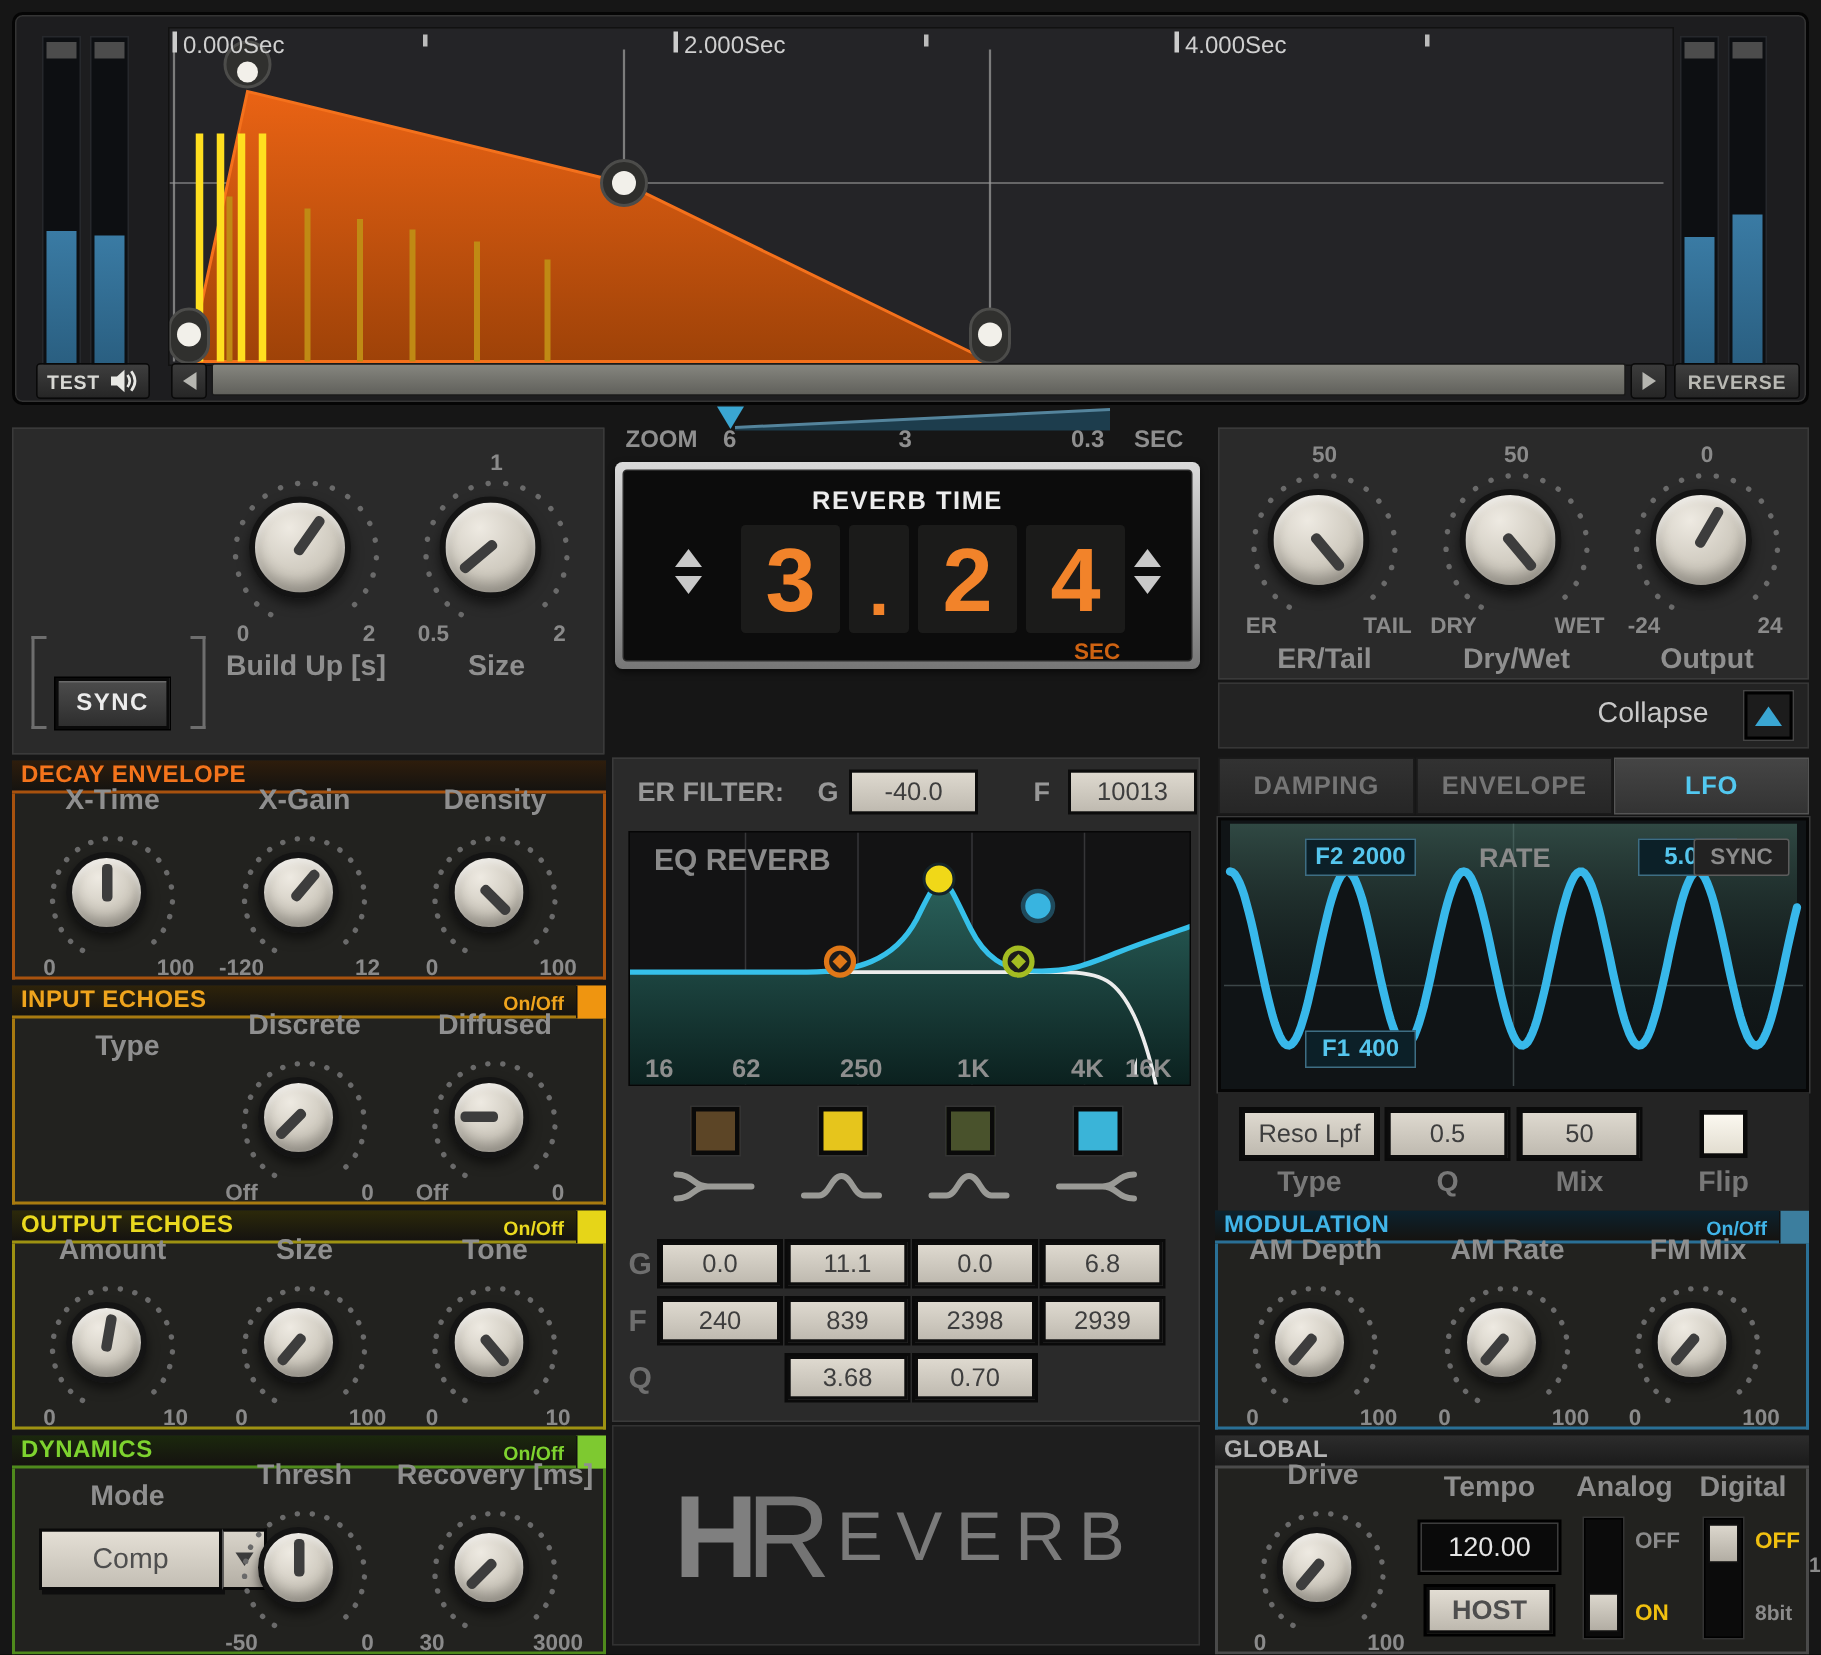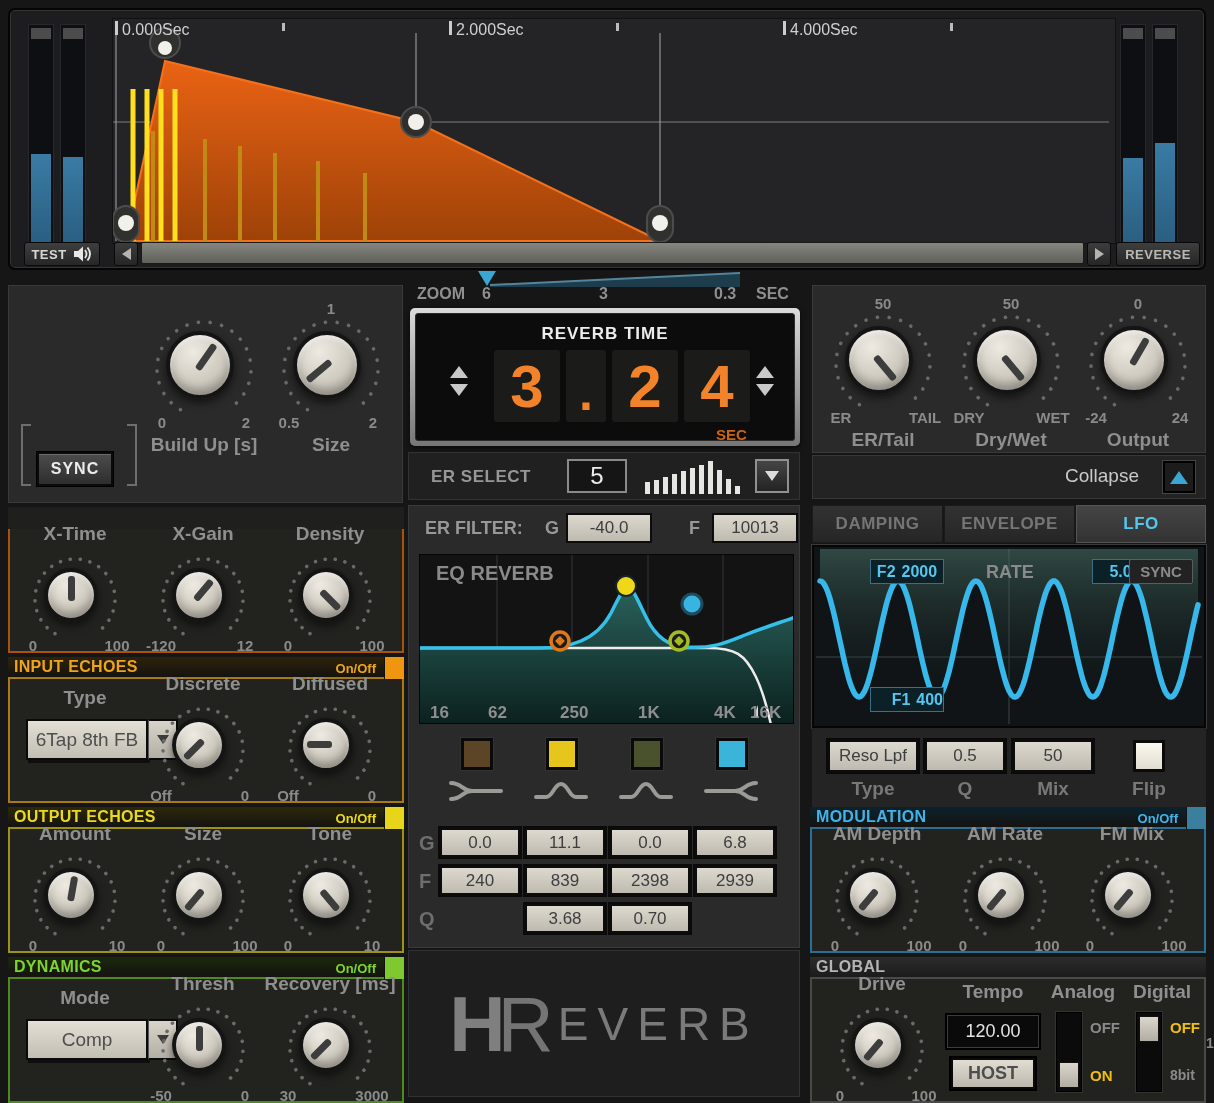--- a/index.html
+++ b/index.html
@@ -210,40 +210,20 @@
           <div class="sp-up"></div>
           <div class="sp-dn"></div>
         </div>
       <div class="spinner" style="left:340px;top:52px;">
           <div class="sp-up"></div>
           <div class="sp-dn"></div>
         </div>
     </div>
   </div>
 
-  <div class="ers-bar">
-    <div class="ers-label">ER SELECT</div>
-    <div class="ers-val">5</div>
-    <svg class="abs" style="left:232px;top:6px;" width="105" height="38" id="ers-bars">
-        <rect x="4" y="23" width="5" height="12" fill="#e6e6e2"></rect>
-        <rect x="13" y="21" width="5" height="14" fill="#e6e6e2"></rect>
-        <rect x="22" y="18" width="5" height="17" fill="#e6e6e2"></rect>
-        <rect x="31" y="15" width="5" height="20" fill="#e6e6e2"></rect>
-        <rect x="40" y="12" width="5" height="23" fill="#e6e6e2"></rect>
-        <rect x="49" y="9" width="5" height="26" fill="#e6e6e2"></rect>
-        <rect x="58" y="6" width="5" height="29" fill="#e6e6e2"></rect>
-        <rect x="67" y="2" width="5" height="33" fill="#e6e6e2"></rect>
-        <rect x="76" y="11" width="5" height="24" fill="#e6e6e2"></rect>
-        <rect x="85" y="20" width="5" height="15" fill="#e6e6e2"></rect>
-        <rect x="94" y="27" width="5" height="8" fill="#e6e6e2"></rect>
-      </svg>
-    <div class="ers-dd">
-        <div class="dd-tri"></div>
-      </div>
-  </div>
 
   <div class="panel" id="panel-tl" style="left:8px;top:285px;width:395px;height:218px;">
       <div class="kgroup" style="left:125px;top:16px;height:150px;">
         <div class="ktxt scale" style="left:0;top:-2px;width:140px;"></div>
         <div class="kwrap" style="left:19px;top:16px;width:102px;height:102px;">
         <svg width="102" height="102" style="position:absolute;left:0;top:0;">
           <path d="M 27.5 91.7 A 47 47 0 1 1 74.5 91.7" fill="none" stroke="#6a6a6a" stroke-width="3.6" stroke-dasharray="0.1 11.62" stroke-linecap="round"></path>
         </svg>
         <div class="kface" style="left:13px;top:13px;width:68px;height:68px;">
           <div class="kptrw" style="transform:rotate(35deg);">
@@ -329,20 +309,23 @@
   <div class="collapse-bar">
     <div class="abs" style="right:66px;top:9px;color:#c9c9c9;font-size:19px;">Collapse</div>
     <div class="abs" style="right:10px;top:5px;width:32px;height:32px;background:#1c1c1c;border:2px solid #000;box-shadow:0 0 0 1px #444;display:flex;align-items:center;justify-content:center;cursor:pointer;">
       <div style="width:0;height:0;border-left:9px solid transparent;border-right:9px solid transparent;border-bottom:13px solid #3aa6d2;"></div>
     </div>
   </div>
 
   <div id="sections">
       <div class="section" style="left:8px;top:507px;--bc:#a8520e;">
         <div class="sec-border"></div>
+        <div class="sec-header" style="background:linear-gradient(#2e1d0c,#151310);border-bottom:2px solid #a8520e;">
+          <div class="sec-title" style="color:#f4741c;">DECAY ENVELOPE</div>
+        </div>
         <div class="kgroup" style="left:-3px;top:22px;height:150px;">
           <div class="seclabel" style="left:-10px;top:-6px;">X-Time</div>
           <div class="kwrap" style="left:26px;top:26px;width:88px;height:88px;">
         <svg width="88" height="88" style="position:absolute;left:0;top:0;">
           <path d="M 24.0 78.6 A 40 40 0 1 1 64.0 78.6" fill="none" stroke="#6a6a6a" stroke-width="3.6" stroke-dasharray="0.1 9.87" stroke-linecap="round"></path>
         </svg>
         <div class="kface" style="left:13px;top:13px;width:54px;height:54px;">
           <div class="kptrw" style="transform:rotate(0deg);">
             <div class="kptr" style="top:4px;width:7px;margin-left:-3.5px;height:25px;"></div>
           </div>
@@ -383,26 +366,20 @@
         </div>
       </div>
       <div class="section" style="left:8px;top:657px;--bc:#a87a10;">
         <div class="sec-border"></div>
         <div class="sec-header" style="background:linear-gradient(#2e230a,#151310);border-bottom:2px solid #a87a10;">
           <div class="sec-title" style="color:#efa41d;">INPUT ECHOES</div>
           <div class="sec-toggle-label" style="color:#efa41d;">On/Off</div>
           <div class="sec-toggle" style="background:#ef9510;"></div>
         </div>
         <div class="seclabel" style="left:-3px;top:30px;">Type</div>
-        <div class="combo" style="left:18px;top:62px;">
-          <div class="combo-main" style="width:122px;height:41px;">6Tap 8th FB</div>
-          <div class="combo-arrow" style="height:41px;">
-            <div class="dd-tri"></div>
-          </div>
-        </div>
         <div class="kgroup" style="left:125px;top:22px;height:150px;">
           <div class="seclabel" style="left:-10px;top:-6px;">Discrete</div>
           <div class="kwrap" style="left:26px;top:26px;width:88px;height:88px;">
         <svg width="88" height="88" style="position:absolute;left:0;top:0;">
           <path d="M 24.0 78.6 A 40 40 0 1 1 64.0 78.6" fill="none" stroke="#6a6a6a" stroke-width="3.6" stroke-dasharray="0.1 9.87" stroke-linecap="round"></path>
         </svg>
         <div class="kface" style="left:13px;top:13px;width:54px;height:54px;">
           <div class="kptrw" style="transform:rotate(-135deg);">
             <div class="kptr" style="top:4px;width:7px;margin-left:-3.5px;height:25px;"></div>
           </div>
@@ -722,21 +699,21 @@
         <path d="M4.0,32.0 L5.6,32.5 L7.2,33.9 L8.7,36.2 L10.3,39.3 L11.9,43.3 L13.5,48.0 L15.0,53.4 L16.6,59.4 L18.2,65.9 L19.8,72.8 L21.3,80.0 L22.9,87.3 L24.5,94.6 L26.1,101.9 L27.6,109.0 L29.2,115.8 L30.8,122.2 L32.3,128.0 L33.9,133.3 L35.5,137.8 L37.1,141.6 L38.6,144.5 L40.2,146.6 L41.8,147.7 L43.4,148.0 L45.0,147.3 L46.5,145.6 L48.1,143.1 L49.7,139.7 L51.3,135.5 L52.8,130.6 L54.4,125.1 L56.0,118.9 L57.5,112.3 L59.1,105.4 L60.7,98.2 L62.3,90.8 L63.8,83.5 L65.4,76.2 L67.0,69.2 L68.6,62.5 L70.1,56.3 L71.7,50.6 L73.3,45.5 L74.9,41.2 L76.5,37.6 L78.0,34.9 L79.6,33.0 L81.2,32.1 L82.8,32.1 L84.3,33.1 L85.9,34.9 L87.5,37.7 L89.0,41.3 L90.6,45.7 L92.2,50.7 L93.8,56.5 L95.3,62.7 L96.9,69.4 L98.5,76.5 L100.1,83.7 L101.7,91.1 L103.2,98.4 L104.8,105.6 L106.4,112.5 L108.0,119.1 L109.5,125.2 L111.1,130.8 L112.7,135.7 L114.3,139.8 L115.8,143.2 L117.4,145.7 L119.0,147.3 L120.6,148.0 L122.1,147.7 L123.7,146.5 L125.3,144.4 L126.9,141.5 L128.4,137.7 L130.0,133.1 L131.6,127.8 L133.2,122.0 L134.7,115.6 L136.3,108.8 L137.9,101.7 L139.4,94.4 L141.0,87.0 L142.6,79.7 L144.2,72.6 L145.8,65.7 L147.3,59.2 L148.9,53.3 L150.5,47.9 L152.1,43.2 L153.6,39.2 L155.2,36.1 L156.8,33.8 L158.3,32.4 L159.9,32.0 L161.5,32.5 L163.1,33.9 L164.7,36.2 L166.2,39.4 L167.8,43.4 L169.4,48.2 L170.9,53.6 L172.5,59.6 L174.1,66.1 L175.7,73.0 L177.3,80.2 L178.8,87.5 L180.4,94.9 L182.0,102.1 L183.5,109.2 L185.1,116.0 L186.7,122.3 L188.3,128.2 L189.8,133.4 L191.4,137.9 L193.0,141.7 L194.6,144.6 L196.1,146.6 L197.7,147.8 L199.3,148.0 L200.9,147.2 L202.5,145.6 L204.0,143.0 L205.6,139.6 L207.2,135.4 L208.8,130.5 L210.3,124.9 L211.9,118.7 L213.5,112.1 L215.1,105.2 L216.6,97.9 L218.2,90.6 L219.8,83.3 L221.3,76.0 L222.9,69.0 L224.5,62.3 L226.1,56.1 L227.7,50.4 L229.2,45.4 L230.8,41.0 L232.4,37.5 L233.9,34.8 L235.5,33.0 L237.1,32.1 L238.7,32.1 L240.3,33.1 L241.8,35.0 L243.4,37.8 L245.0,41.4 L246.6,45.8 L248.1,50.9 L249.7,56.6 L251.3,62.9 L252.8,69.6 L254.4,76.7 L256.0,83.9 L257.6,91.3 L259.1,98.6 L260.7,105.8 L262.3,112.8 L263.9,119.3 L265.4,125.4 L267.0,131.0 L268.6,135.8 L270.2,140.0 L271.8,143.3 L273.3,145.8 L274.9,147.3 L276.5,148.0 L278.1,147.7 L279.6,146.5 L281.2,144.4 L282.8,141.4 L284.4,137.5 L285.9,132.9 L287.5,127.7 L289.1,121.8 L290.6,115.4 L292.2,108.6 L293.8,101.5 L295.4,94.2 L296.9,86.8 L298.5,79.5 L300.1,72.4 L301.7,65.5 L303.3,59.1 L304.8,53.1 L306.4,47.7 L308.0,43.0 L309.6,39.1 L311.1,36.0 L312.7,33.7 L314.3,32.4 L315.8,32.0 L317.4,32.5 L319.0,34.0 L320.6,36.3 L322.1,39.5 L323.7,43.6 L325.3,48.3 L326.9,53.8 L328.4,59.8 L330.0,66.3 L331.6,73.2 L333.2,80.4 L334.8,87.7 L336.3,95.1 L337.9,102.4 L339.5,109.4 L341.1,116.2 L342.6,122.5 L344.2,128.4 L345.8,133.6 L347.4,138.1 L348.9,141.8 L350.5,144.7 L352.1,146.7 L353.7,147.8 L355.2,148.0 L356.8,147.2 L358.4,145.5 L359.9,142.9 L361.5,139.5 L363.1,135.3 L364.7,130.3 L366.3,124.7 L367.8,118.5 L369.4,111.9 L371.0,104.9 L372.6,97.7 L374.1,90.4 L375.7,83.0 L377.3,75.8 L378.9,68.8 L380.4,62.1 L382.0,55.9 L382,0 L4,0 Z" fill="url(#lg)"></path>
         <path d="M4.0,32.0 L5.6,32.5 L7.2,33.9 L8.7,36.2 L10.3,39.3 L11.9,43.3 L13.5,48.0 L15.0,53.4 L16.6,59.4 L18.2,65.9 L19.8,72.8 L21.3,80.0 L22.9,87.3 L24.5,94.6 L26.1,101.9 L27.6,109.0 L29.2,115.8 L30.8,122.2 L32.3,128.0 L33.9,133.3 L35.5,137.8 L37.1,141.6 L38.6,144.5 L40.2,146.6 L41.8,147.7 L43.4,148.0 L45.0,147.3 L46.5,145.6 L48.1,143.1 L49.7,139.7 L51.3,135.5 L52.8,130.6 L54.4,125.1 L56.0,118.9 L57.5,112.3 L59.1,105.4 L60.7,98.2 L62.3,90.8 L63.8,83.5 L65.4,76.2 L67.0,69.2 L68.6,62.5 L70.1,56.3 L71.7,50.6 L73.3,45.5 L74.9,41.2 L76.5,37.6 L78.0,34.9 L79.6,33.0 L81.2,32.1 L82.8,32.1 L84.3,33.1 L85.9,34.9 L87.5,37.7 L89.0,41.3 L90.6,45.7 L92.2,50.7 L93.8,56.5 L95.3,62.7 L96.9,69.4 L98.5,76.5 L100.1,83.7 L101.7,91.1 L103.2,98.4 L104.8,105.6 L106.4,112.5 L108.0,119.1 L109.5,125.2 L111.1,130.8 L112.7,135.7 L114.3,139.8 L115.8,143.2 L117.4,145.7 L119.0,147.3 L120.6,148.0 L122.1,147.7 L123.7,146.5 L125.3,144.4 L126.9,141.5 L128.4,137.7 L130.0,133.1 L131.6,127.8 L133.2,122.0 L134.7,115.6 L136.3,108.8 L137.9,101.7 L139.4,94.4 L141.0,87.0 L142.6,79.7 L144.2,72.6 L145.8,65.7 L147.3,59.2 L148.9,53.3 L150.5,47.9 L152.1,43.2 L153.6,39.2 L155.2,36.1 L156.8,33.8 L158.3,32.4 L159.9,32.0 L161.5,32.5 L163.1,33.9 L164.7,36.2 L166.2,39.4 L167.8,43.4 L169.4,48.2 L170.9,53.6 L172.5,59.6 L174.1,66.1 L175.7,73.0 L177.3,80.2 L178.8,87.5 L180.4,94.9 L182.0,102.1 L183.5,109.2 L185.1,116.0 L186.7,122.3 L188.3,128.2 L189.8,133.4 L191.4,137.9 L193.0,141.7 L194.6,144.6 L196.1,146.6 L197.7,147.8 L199.3,148.0 L200.9,147.2 L202.5,145.6 L204.0,143.0 L205.6,139.6 L207.2,135.4 L208.8,130.5 L210.3,124.9 L211.9,118.7 L213.5,112.1 L215.1,105.2 L216.6,97.9 L218.2,90.6 L219.8,83.3 L221.3,76.0 L222.9,69.0 L224.5,62.3 L226.1,56.1 L227.7,50.4 L229.2,45.4 L230.8,41.0 L232.4,37.5 L233.9,34.8 L235.5,33.0 L237.1,32.1 L238.7,32.1 L240.3,33.1 L241.8,35.0 L243.4,37.8 L245.0,41.4 L246.6,45.8 L248.1,50.9 L249.7,56.6 L251.3,62.9 L252.8,69.6 L254.4,76.7 L256.0,83.9 L257.6,91.3 L259.1,98.6 L260.7,105.8 L262.3,112.8 L263.9,119.3 L265.4,125.4 L267.0,131.0 L268.6,135.8 L270.2,140.0 L271.8,143.3 L273.3,145.8 L274.9,147.3 L276.5,148.0 L278.1,147.7 L279.6,146.5 L281.2,144.4 L282.8,141.4 L284.4,137.5 L285.9,132.9 L287.5,127.7 L289.1,121.8 L290.6,115.4 L292.2,108.6 L293.8,101.5 L295.4,94.2 L296.9,86.8 L298.5,79.5 L300.1,72.4 L301.7,65.5 L303.3,59.1 L304.8,53.1 L306.4,47.7 L308.0,43.0 L309.6,39.1 L311.1,36.0 L312.7,33.7 L314.3,32.4 L315.8,32.0 L317.4,32.5 L319.0,34.0 L320.6,36.3 L322.1,39.5 L323.7,43.6 L325.3,48.3 L326.9,53.8 L328.4,59.8 L330.0,66.3 L331.6,73.2 L333.2,80.4 L334.8,87.7 L336.3,95.1 L337.9,102.4 L339.5,109.4 L341.1,116.2 L342.6,122.5 L344.2,128.4 L345.8,133.6 L347.4,138.1 L348.9,141.8 L350.5,144.7 L352.1,146.7 L353.7,147.8 L355.2,148.0 L356.8,147.2 L358.4,145.5 L359.9,142.9 L361.5,139.5 L363.1,135.3 L364.7,130.3 L366.3,124.7 L367.8,118.5 L369.4,111.9 L371.0,104.9 L372.6,97.7 L374.1,90.4 L375.7,83.0 L377.3,75.8 L378.9,68.8 L380.4,62.1 L382.0,55.9" fill="none" stroke="#38b8ea" stroke-width="5.5" stroke-linecap="round"></path>
       </svg>
     <div class="cyanchip" style="left:20px;top:12px;width:74px;height:25px;">
       <span>F2</span>
       <span>2000</span>
     </div>
     <div class="abs" style="left:172px;top:15px;color:#8a8a8a;font-weight:bold;font-size:18px;">RATE</div>
     <div class="cyanchip" style="left:242px;top:12px;width:66px;height:25px;">5.00</div>
     <div class="graybtn" style="left:315px;top:12px;width:64px;height:25px;">SYNC</div>
-    <div class="cyanchip" style="left:20px;top:140px;width:74px;height:25px;justify-content:flex-end;">
+    <div class="cyanchip" style="left:20px;top:140px;width:74px;height:25px;">
       <span>F1</span>
       <span>400</span>
     </div>
   </div>
 
   <div class="abs" style="left:812px;top:728px;width:394px;height:79px;background:#242424;" id="lfo-filter-row">
       <div class="chip" style="left:16px;top:12px;width:90px;height:32px;box-shadow:0 0 0 2px #0a0a0a;">Reso Lpf</div>
       <div class="abs" style="left:16px;top:50px;width:90px;text-align:center;color:#787878;font-weight:bold;font-size:19px;">Type</div>
       <div class="chip" style="left:113px;top:12px;width:80px;height:32px;box-shadow:0 0 0 2px #0a0a0a;">0.5</div>
       <div class="abs" style="left:113px;top:50px;width:80px;text-align:center;color:#787878;font-weight:bold;font-size:19px;">Q</div>

